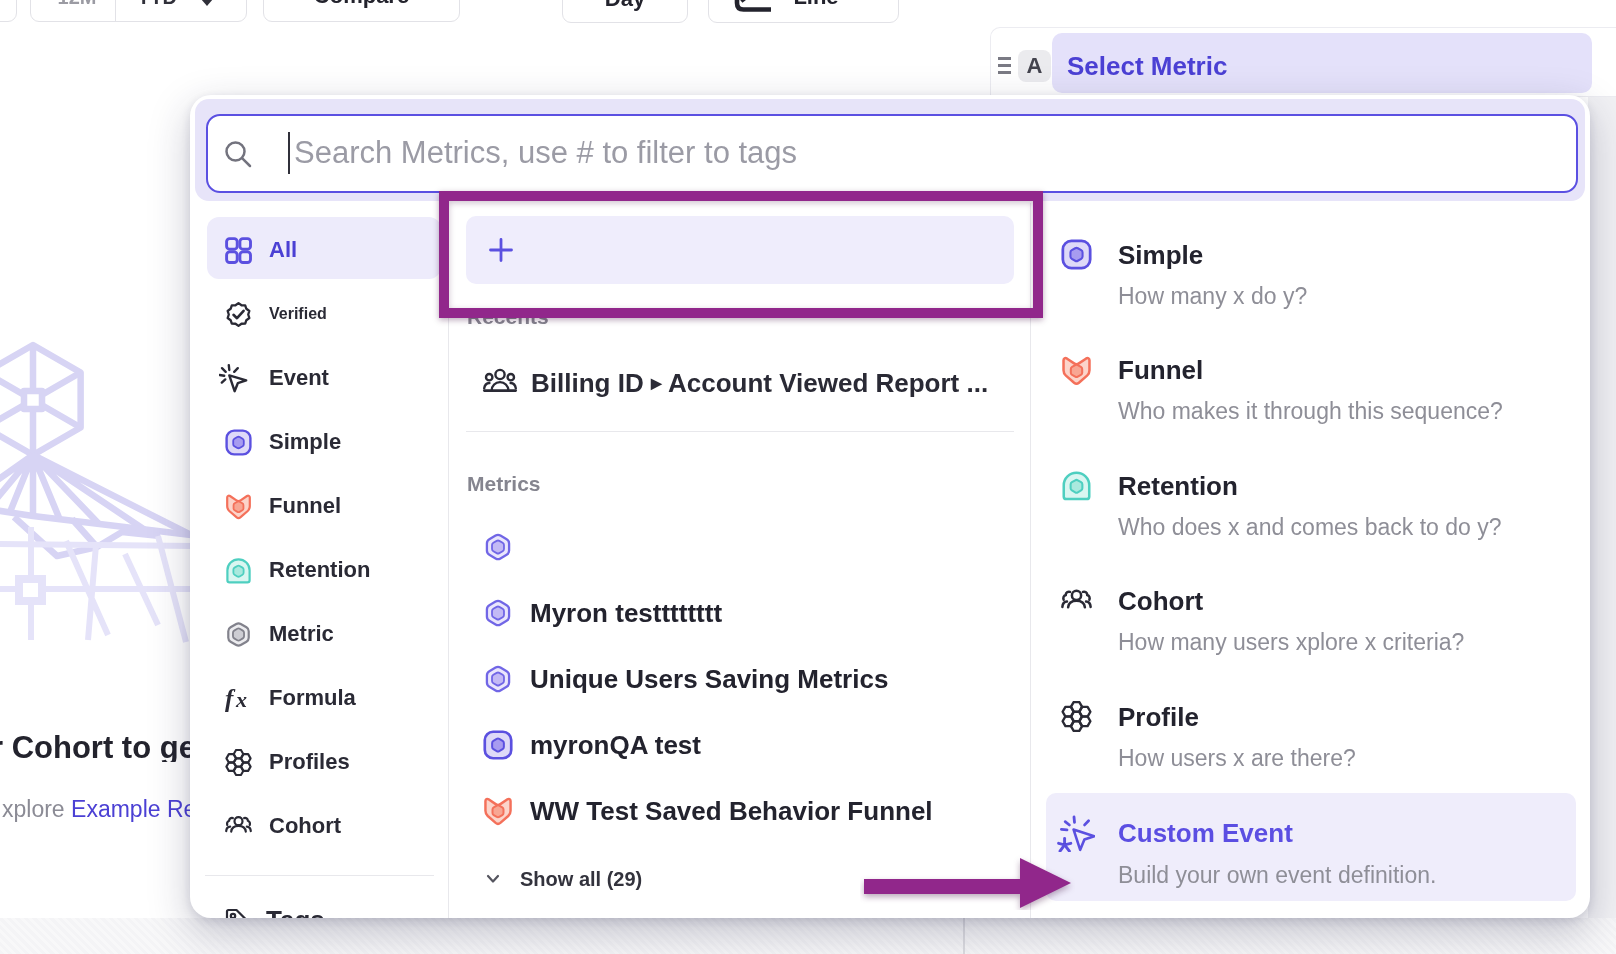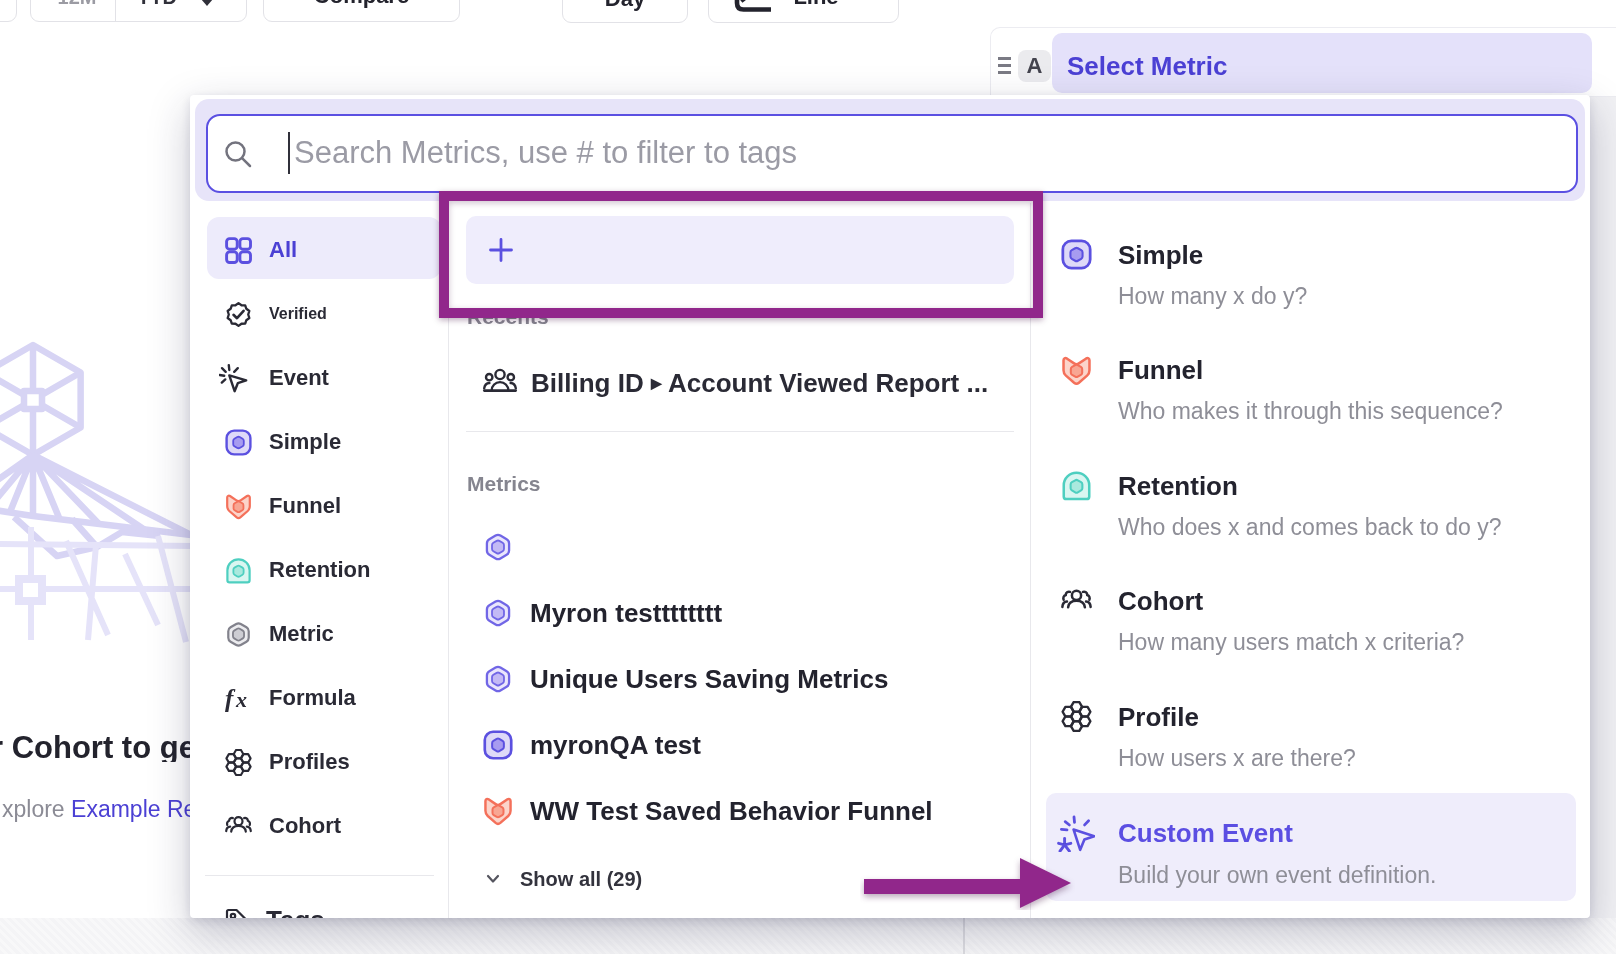--- a/index.html
+++ b/index.html
@@ -52,21 +52,21 @@
 <div class="abs" style="left:963px;top:918px;width:2px;height:36px;background:#dcdce0;"></div>
 <div class="abs" style="left:1588px;top:97px;width:28px;height:821px;background:#f1f1f4;"></div>
 <div class="abs" style="left:990px;top:27px;width:626px;height:70px;background:#fff;border:1px solid #ececf1;border-right:none;border-radius:10px 0 0 0;"></div>
 <div class="abs" style="left:998px;top:57px;width:13px;height:2.5px;background:#7a7a84;"></div>
 <div class="abs" style="left:998px;top:64px;width:13px;height:2.5px;background:#7a7a84;"></div>
 <div class="abs" style="left:998px;top:71px;width:13px;height:2.5px;background:#7a7a84;"></div>
 <div class="abs vc" style="left:1018px;top:50px;width:33px;height:32px;background:#ebebee;border-radius:8px;color:#44444e;font-size:22px;font-weight:bold;justify-content:center;">A</div>
 <div class="abs" style="left:1052px;top:33px;width:540px;height:60px;background:#e4e1fa;border-radius:10px;"></div>
 <div class="abs vc" style="left:1067px;top:33px;height:67px;color:#4b40d4;font-size:26px;font-weight:bold;">Select Metric</div>
 </div>
-<div class="abs" style="left:190px;top:95px;width:1400px;height:823px;background:#fff;border-radius:4px;box-shadow:0 14px 40px rgba(35,35,70,0.25), 0 3px 10px rgba(35,35,70,0.12);overflow:hidden;">
+<div class="abs" style="left:190px;top:95px;width:1400px;height:823px;background:#fff;border-radius:21px;box-shadow:0 14px 40px rgba(35,35,70,0.25), 0 3px 10px rgba(35,35,70,0.12);overflow:hidden;">
 <div class="abs" style="left:5px;top:4px;width:1390px;height:102px;background:#e7e4f9;border-radius:14px;"></div>
 <div class="abs" style="left:16px;top:19px;width:1372px;height:79px;background:#fff;border:2px solid #5b50e2;border-radius:14px;"></div>
 <svg class="abs" style="left:33px;top:44px;" width="30" height="30" viewBox="0 0 30 30">
       <g transform="scale(1.0)">
         <circle cx="12.5" cy="12.5" r="9" fill="none" stroke="#73737e" stroke-width="2.5"></circle>
         <path d="M19.3,19.3 L27,27" stroke="#73737e" stroke-width="2.5" stroke-linecap="round"></path>
       </g>
     </svg>
 <div class="abs" style="left:98px;top:37px;width:2px;height:42px;background:#30303a;"></div>
 <div class="abs" style="left:104px;top:40px;color:#9b9ba5;font-size:31px;">Search Metrics, use # to filter to tags</div>
@@ -248,21 +248,21 @@
       <g transform="scale(1.1481481481481481)" fill="none" stroke="#2a2a35" stroke-width="2.2" stroke-linecap="round">
         <circle cx="13.5" cy="8.2" r="4.0"></circle>
         <path d="M6.2,18.6 C6.6,14.7 9.6,12.8 13.5,12.8 C17.4,12.8 20.4,14.7 20.8,18.6"></path>
         <path d="M7.9,5.1 C5.9,4.6 4.2,5.7 4.1,7.8 C2.3,8.4 1.6,10.3 2.3,12.0"></path>
         <path d="M1.2,18.2 C1.4,15.4 2.9,13.8 5.2,13.6"></path>
         <path d="M19.1,5.1 C21.1,4.6 22.8,5.7 22.9,7.8 C24.7,8.4 25.4,10.3 24.7,12.0"></path>
         <path d="M25.8,18.2 C25.6,15.4 24.1,13.8 21.8,13.6"></path>
       </g>
     </svg>
 <div class="abs vc" style="left:928px;top:488.5px;height:36px;color:#23232e;font-size:26px;font-weight:bold;">Cohort</div>
-<div class="abs vc" style="left:928px;top:532.5px;height:30px;color:#8e8e97;font-size:23px;">How many users match x criteria?</div>
+<div class="abs vc" style="left:928px;top:532.5px;height:30px;color:#8e8e97;font-size:23px;">How many users xplore x criteria?</div>
 <svg class="abs" style="left:871px;top:606.0px;" width="31" height="31" viewBox="0 0 31 31">
       <g transform="scale(1.1481481481481481)" fill="none" stroke="#2a2a35" stroke-width="2.1" stroke-linejoin="round">
         <path d="M18.40,13.50 L15.95,9.26 L11.05,9.26 L8.60,13.50 L11.05,17.74 L15.95,17.74 Z"></path>
         <path d="M25.59,9.35 L23.14,5.11 L18.24,5.11 L15.79,9.35 L18.24,13.59 L23.14,13.59 Z"></path>
         <path d="M18.40,5.20 L15.95,0.96 L11.05,0.96 L8.60,5.20 L11.05,9.44 L15.95,9.44 Z"></path>
         <path d="M11.21,9.35 L8.76,5.11 L3.86,5.11 L1.41,9.35 L3.86,13.59 L8.76,13.59 Z"></path>
         <path d="M11.21,17.65 L8.76,13.41 L3.86,13.41 L1.41,17.65 L3.86,21.89 L8.76,21.89 Z"></path>
         <path d="M18.40,21.80 L15.95,17.56 L11.05,17.56 L8.60,21.80 L11.05,26.04 L15.95,26.04 Z"></path>
         <path d="M25.59,17.65 L23.14,13.41 L18.24,13.41 L15.79,17.65 L18.24,21.89 L23.14,21.89 Z"></path>
       </g>

